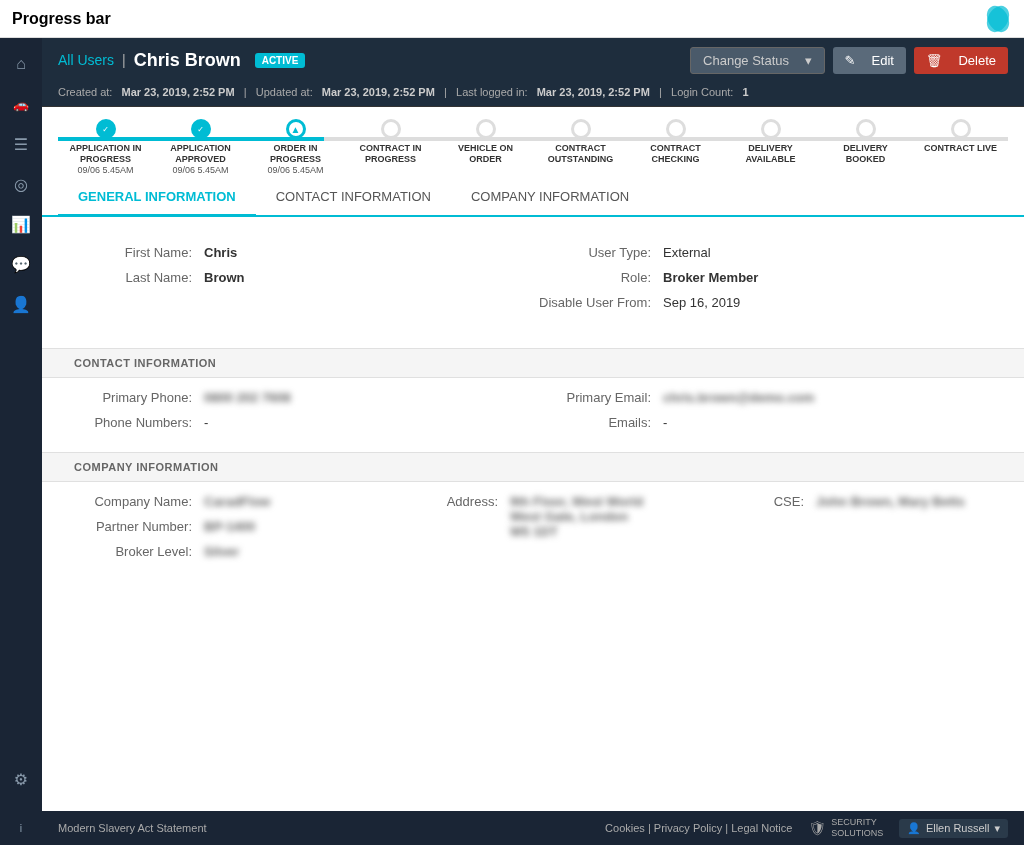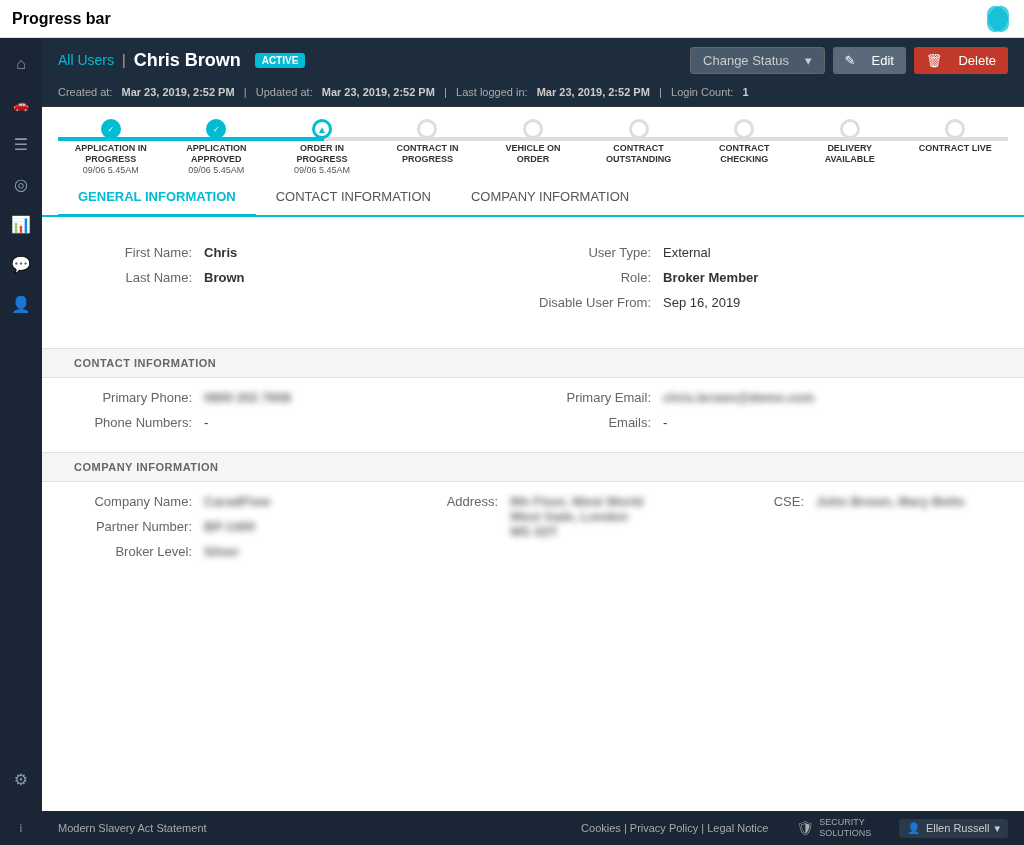--- a/index.html
+++ b/index.html
@@ -71,21 +71,21 @@
 
     .section-header { background: #f5f5f5; padding: 8px 16px; font-size: 11px; font-weight: bold; color: #666; letter-spacing: 0.5px; border-top: 1px solid #e0e0e0; border-bottom: 1px solid #e0e0e0; margin: 0 -16px; padding-left: 32px; }
 
     .contact-grid { display: grid; grid-template-columns: 1fr 1fr; gap: 0; padding: 12px 16px; }
     .company-grid { display: grid; grid-template-columns: 1fr 1fr 1fr; gap: 0; padding: 12px 16px; }
 
     .blurred { filter: blur(3px); color: #666; }
 
     
     .footer { background: #1a2535; color: #aaa; font-size: 11px; padding: 6px 16px; display: flex; justify-content: space-between; align-items: center; }
-    .footer-right { display: flex; align-items: center; gap: 28px; }
+    .footer-right { display: flex; align-items: center; gap: 16px; }
     .security-badge { display: flex; align-items: center; gap: 5px; color: #aaa; font-size: 10px; }
     .user-badge { display: flex; align-items: center; gap: 5px; background: #2a3a4a; padding: 3px 8px; border-radius: 3px; color: #ccc; font-size: 11px; }
 
     
     .logo-leaf { fill: #00bcd4; opacity: 0.7; }
   </style>
 </head>
 <body>
 
 <div class="top-label">
@@ -216,20 +216,26 @@
               </div>
           </div>
 
           <div class="progress-step">
             <div class="step-circle"></div>
             <div class="step-label">
                 <strong>DELIVERY AVAILABLE</strong>
               </div>
           </div>
 
+          <div class="progress-step">
+            <div class="step-circle"></div>
+            <div class="step-label">
+                <strong>DELIVERY BOOKED</strong>
+              </div>
+          </div>
 
           <div class="progress-step">
             <div class="step-circle"></div>
             <div class="step-label">
                 <strong>CONTRACT LIVE</strong>
               </div>
           </div>
         </div>
       </div>
     </div>

